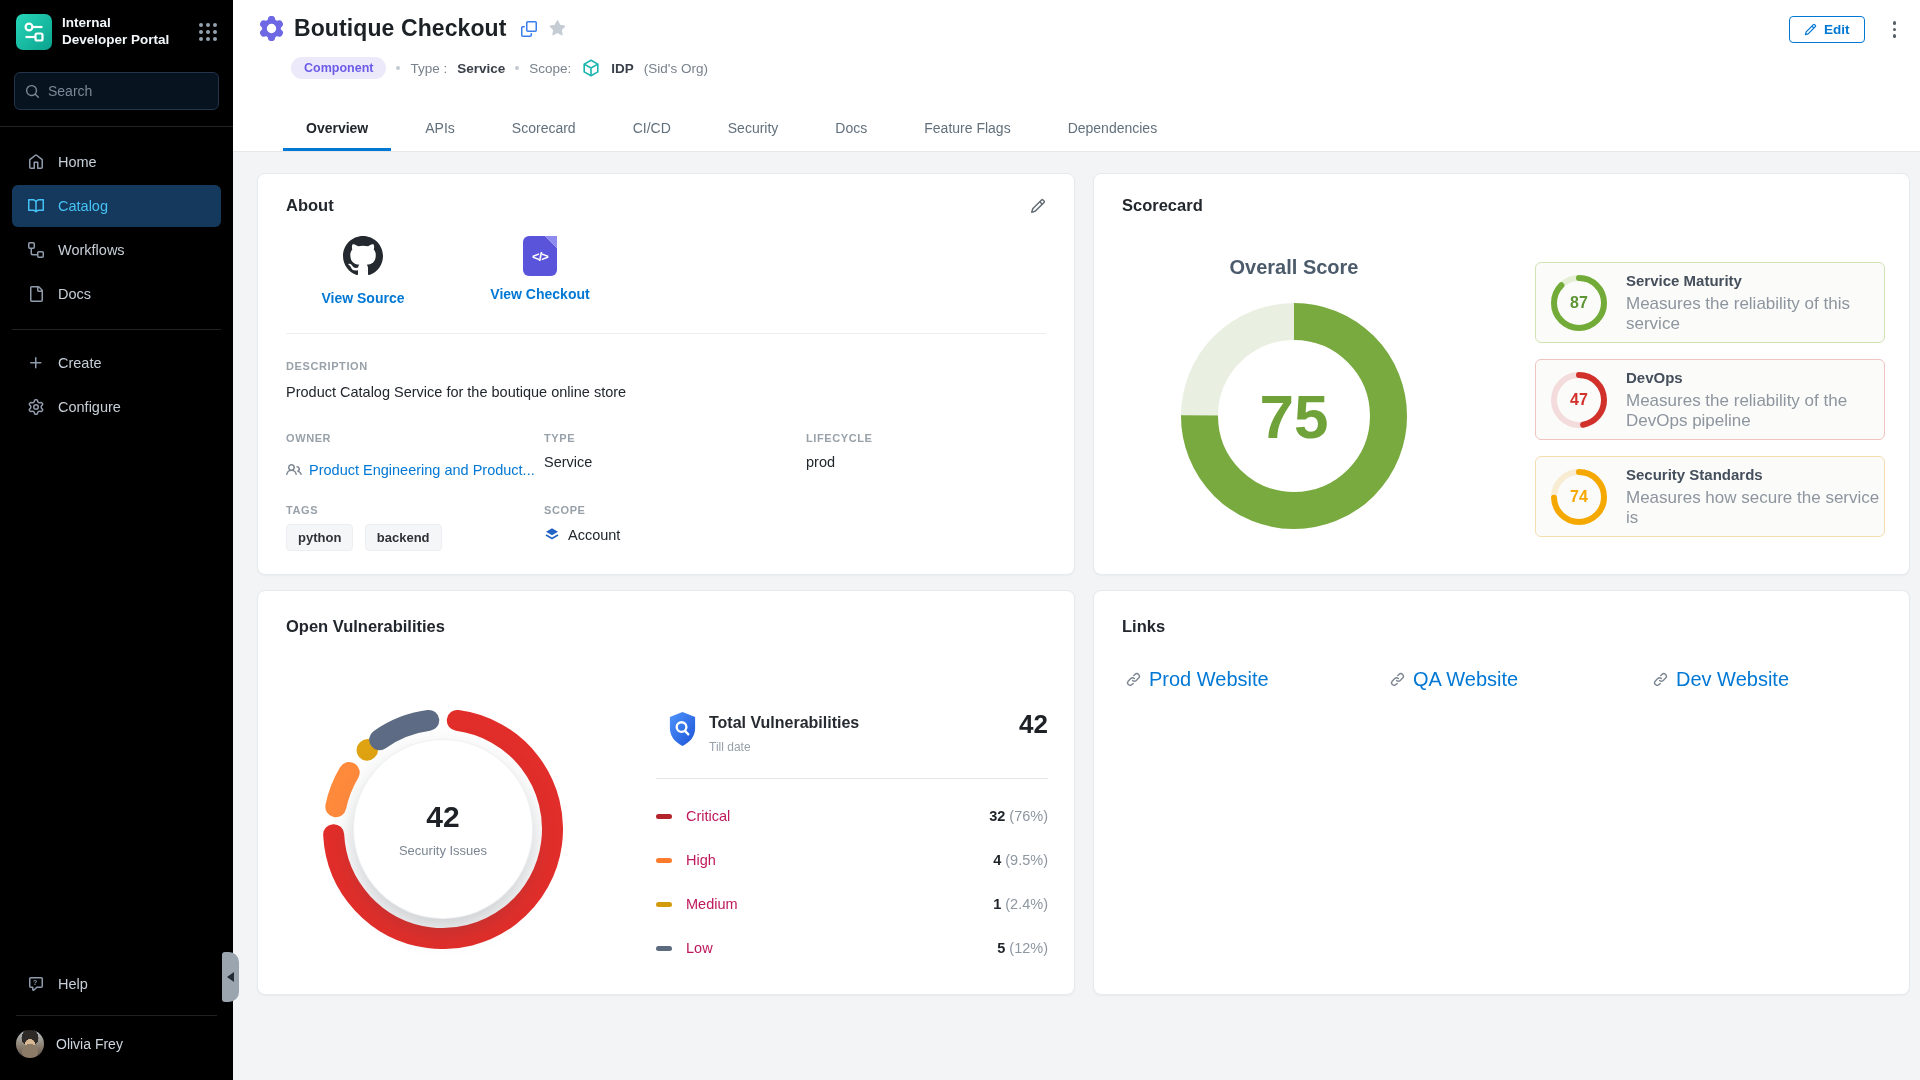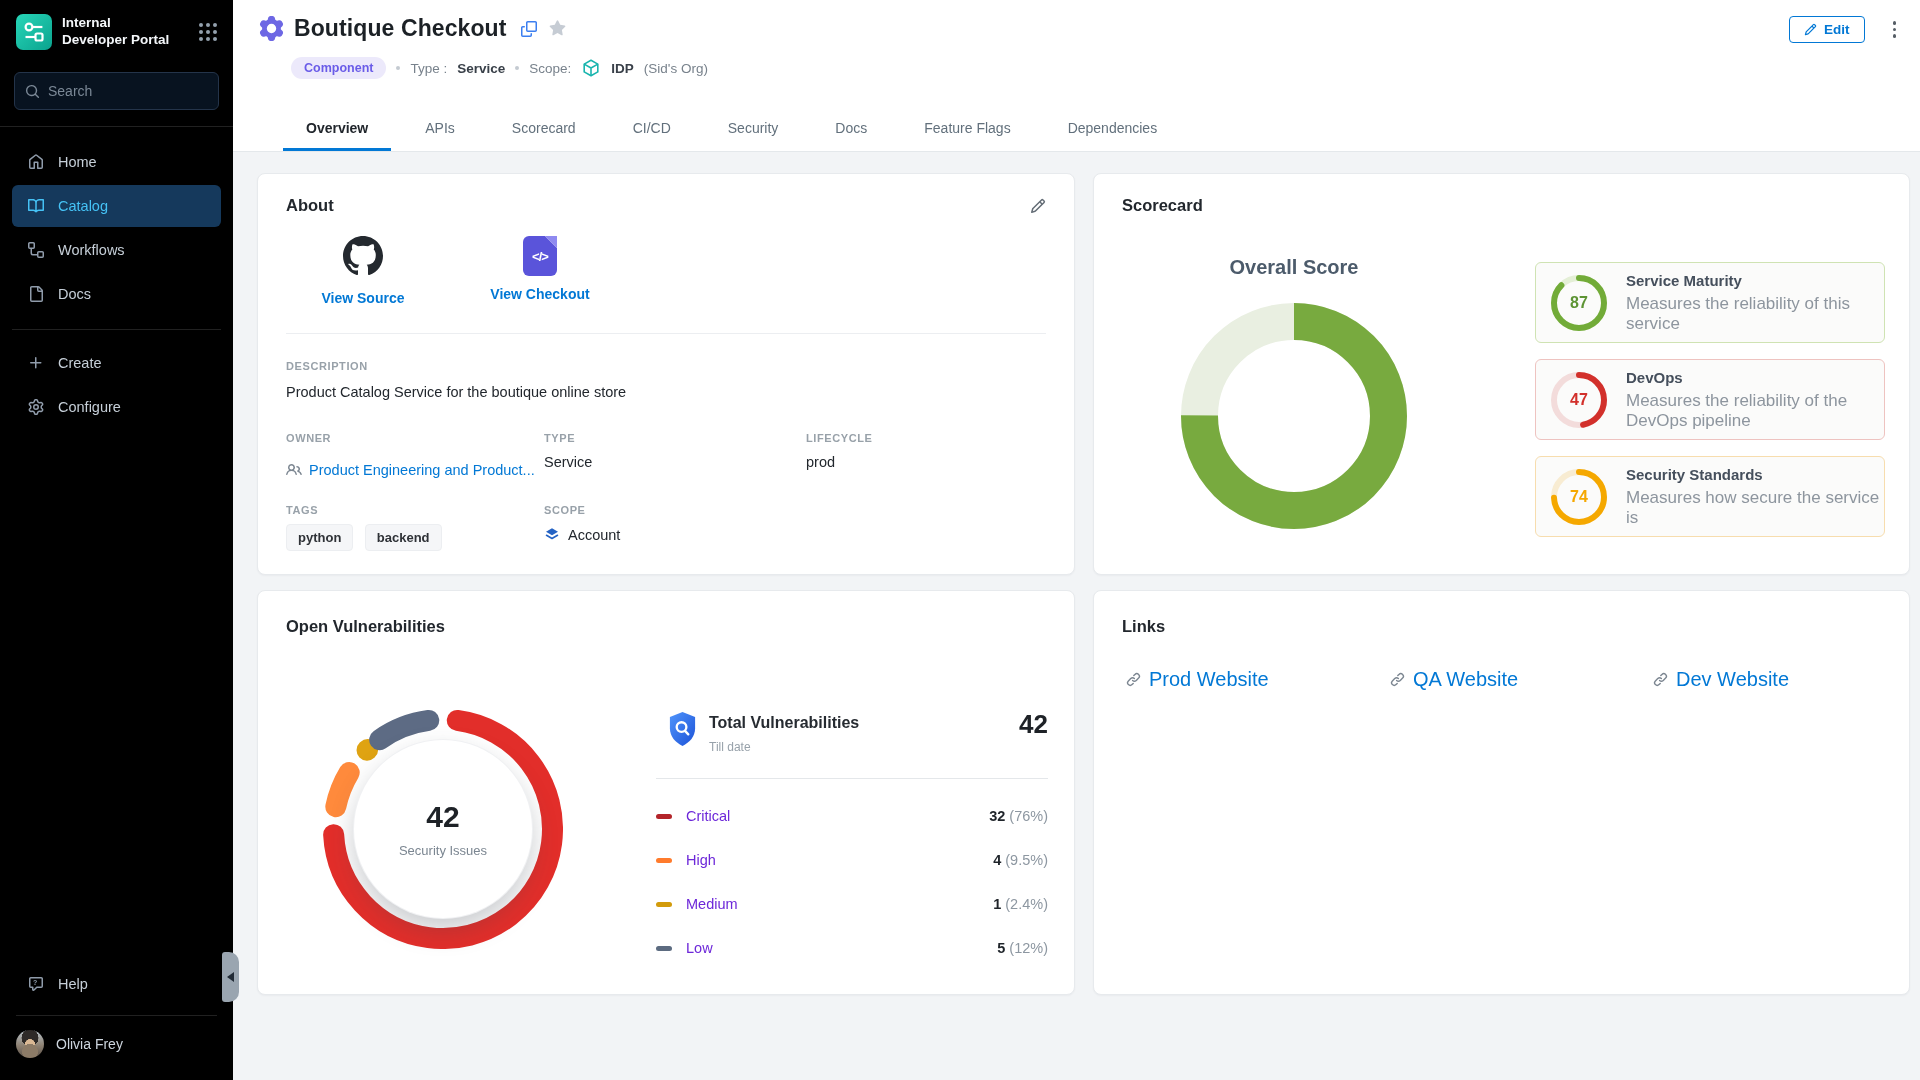--- a/index.html
+++ b/index.html
@@ -107,21 +107,21 @@
   .vuln-disk .vnum { font-size:30px; font-weight:700; color:#1e2227; }
   .vuln-disk .vlabel { font-size:13px; color:#7b8691; margin-top:9px; }
   .vpanel-shield { position:absolute; left:409px; top:120px; }
   .vpanel-title { position:absolute; left:451px; top:123px; font-size:16px; font-weight:700; color:#262b31; }
   .vpanel-sub { position:absolute; left:451px; top:149px; font-size:12px; color:#97a1aa; }
   .vpanel-total { position:absolute; right:26px; top:118px; font-size:26px; font-weight:700; color:#1e2227; }
   .vpanel-div { position:absolute; left:398px; right:26px; top:187px; border-top:1px solid #e4e7ea; }
   .vrows { position:absolute; left:398px; right:26px; top:203px; }
   .vrow { height:44px; display:flex; align-items:center; }
   .vdash { width:16px; height:5px; border-radius:2.5px; flex:0 0 16px; }
-  .vrow-label { margin-left:14px; font-size:14.5px; color:#6d28d9; }
+  .vrow-label { margin-left:14px; font-size:14.5px; color:#be185d; }
   .vrow-right { margin-left:auto; font-size:14.5px; }
   .vcount { font-weight:700; color:#1f242a; }
   .vpct { color:#8d97a1; margin-left:4px; }
 
   
   #card-links .card-title { position:absolute; left:28px; top:26px; }
   .links-row { position:absolute; left:32px; top:77px; display:flex; }
   .link-item { display:flex; align-items:center; gap:8px; color:#0278d5; font-size:20px; cursor:pointer; }
   .link-item .licon { color:#7c8691; display:flex; }
   .link-item:nth-child(1){ width:264px; } .link-item:nth-child(2){ width:263px; }
@@ -366,20 +366,21 @@
         </div>
       </section>
 
       <section class="card" id="card-score">
         <h2 class="card-title">Scorecard</h2>
         <div class="overall-label">Overall Score</div>
         <div class="overall-donut"><svg width="226" height="226" viewBox="0 0 226 226">
     <circle cx="113" cy="113" r="94.5" fill="none" stroke="#e9efe1" stroke-width="37"></circle>
     <circle cx="113" cy="113" r="94.5" fill="none" stroke="#78aa3f" stroke-width="37" stroke-linecap="butt" stroke-dasharray="445.3207586463532 593.7610115284709" transform="rotate(-90 113 113)"></circle>
   </svg></div>
+        <div class="overall-num" style="color: rgb(111, 162, 56);">75</div>
         <div class="mini-cards">
           <div class="mini-card" style="border-color: rgb(207, 227, 179);">
             <div class="mini-ring">
               <div><svg width="56" height="56" viewBox="0 0 56 56">
     <circle cx="28" cy="28" r="25" fill="none" stroke="#e4efd6" stroke-width="6"></circle>
     <circle cx="28" cy="28" r="25" fill="none" stroke="#72ab38" stroke-width="6" stroke-linecap="round" stroke-dasharray="136.659280431156 157.07963267948966" transform="rotate(-90 28 28)"></circle>
   </svg></div>
               <span class="mini-num" style="color: rgb(93, 148, 52);">87</span>
             </div>
             <div class="mini-text">

